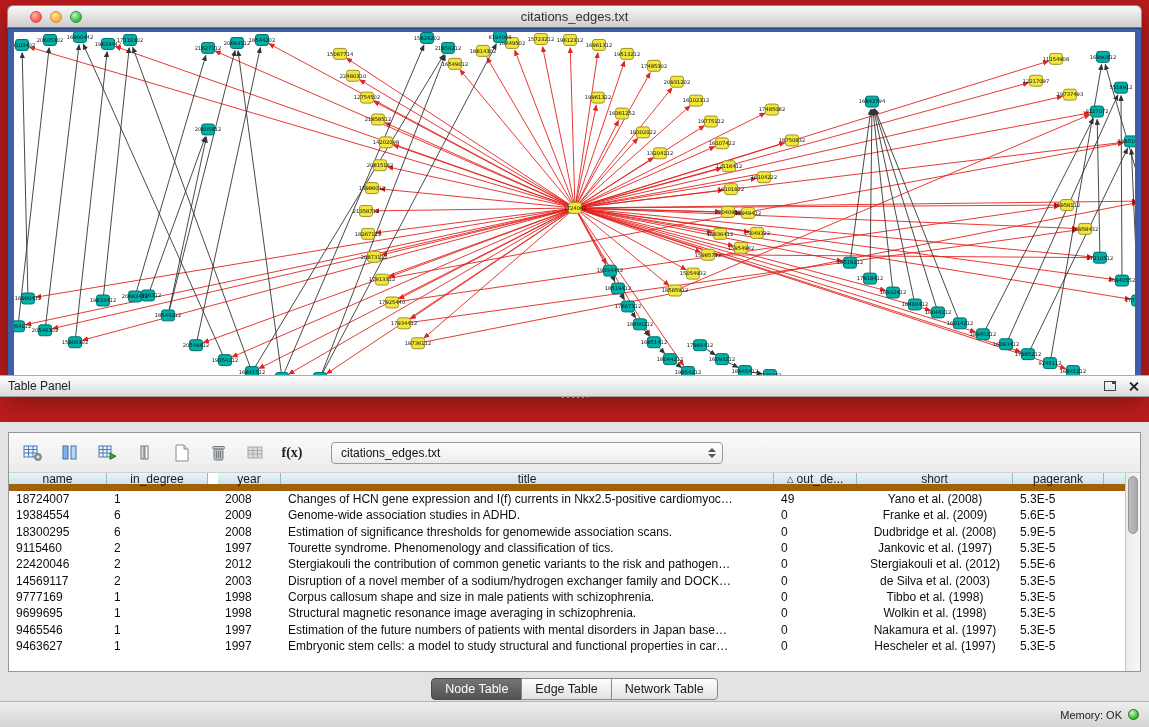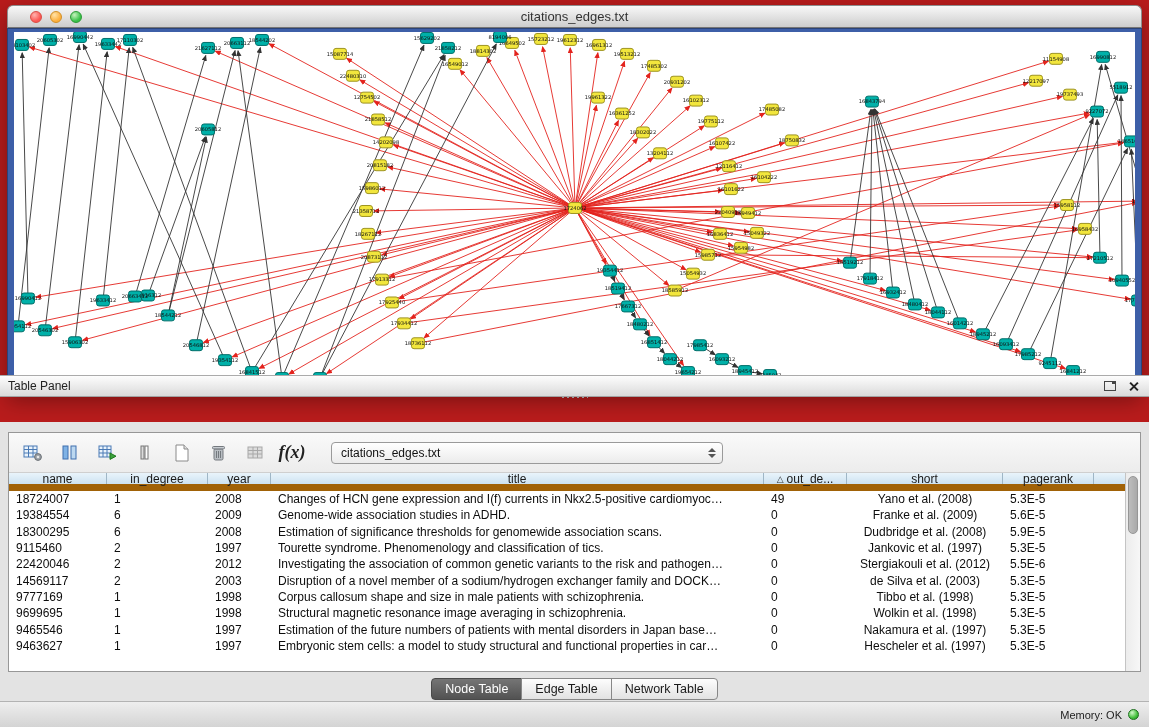--- a/index.html
+++ b/index.html
@@ -49,36 +49,36 @@
   .close-icon::before { transform:rotate(45deg); } .close-icon::after { transform:rotate(-45deg); }
 
   .panel-body { position:absolute; left:0; top:422px; width:1149px; height:279px; background:#e3e3e3; }
   .inner-box { position:absolute; left:8px; top:10px; width:1133px; height:240px;
                background:#fff; border:1px solid #979797; }
   .toolbar { position:absolute; left:0; top:0; right:0; height:40px;
              background:linear-gradient(#fafafa,#ececec); border-bottom:1px solid #cfcfcf;
              display:flex; align-items:center; padding-left:10px; gap:9px; }
   .tbtn { width:28px; height:26px; border:none; background:transparent; display:flex;
           align-items:center; justify-content:center; cursor:default; }
-  .fx { font-family:"Liberation Serif", serif; font-style:italic; font-weight:bold; font-size:18px; color:#222; }
+  .fx { font-family:"Liberation Serif", serif; font-weight:bold; font-size:14px; color:#222; }
   .combo { margin-left:16px; width:392px; height:22px; border:1px solid #9a9a9a; border-radius:4px;
            background:linear-gradient(#ffffff,#ebebeb); display:flex; align-items:center; font-size:12px; }
   .combo-text { flex:1; padding-left:9px; color:#111; }
   .combo-arrows { width:16px; display:flex; flex-direction:column; align-items:center; gap:2px; padding-right:4px; }
   .combo-arrows .up { width:0; height:0; border-left:4px solid transparent; border-right:4px solid transparent;
                       border-bottom:4px solid #555; }
   .combo-arrows .dn { width:0; height:0; border-left:4px solid transparent; border-right:4px solid transparent;
                       border-top:4px solid #555; }
 
   .thead { position:absolute; left:0; top:40px; right:15px; height:18px; display:flex;
            border-bottom:7px solid #a16207; }
   .hcell { background:linear-gradient(#e9f4fb,#cde2f1); border-right:1px solid #9fb6c6;
            display:flex; align-items:center; justify-content:center; font-size:12px; color:#1a1a1a; gap:3px; }
   .sort { font-size:9px; color:#333; }
-  .c0{width:98px;} .c1{width:101px;} .c2{width:63px;} .c3{width:493px;}
+  .c0{width:98px;} .c1{width:101px;} .c2{width:63px;margin-left:10px;} .c3{width:493px;}
   .c4{width:83px;} .c5{width:156px;} .c6{width:91px;} .cfill{flex:1; border-right:none;}
   .tbody { position:absolute; left:0; top:58px; right:15px; bottom:0; background:#fff; overflow:hidden; }
   .trow { display:flex; height:16.3px; align-items:center; }
   .tcell { font-size:12px; color:#0d0d0d; white-space:nowrap; overflow:hidden; padding-left:7px; }
   .tcell.c5 { text-align:center; padding-left:0; }
   .vscroll { position:absolute; right:0; top:40px; bottom:0; width:15px;
              background:linear-gradient(90deg,#ececec,#f7f7f7); border-left:1px solid #c4c4c4; }
   .vthumb { position:absolute; left:2px; top:3px; width:10px; height:58px; border-radius:6px;
             background:linear-gradient(90deg,#bdbdbd,#a9a9a9); border:1px solid #969696; }
 
@@ -803,21 +803,21 @@
             <div class="tcell c2">1997</div>
             <div class="tcell c3">Tourette syndrome. Phenomenology and classification of tics.</div>
             <div class="tcell c4">0</div>
             <div class="tcell c5">Jankovic et al. (1997)</div>
             <div class="tcell c6">5.3E-5</div>
           </div>
           <div class="trow">
             <div class="tcell c0">22420046</div>
             <div class="tcell c1">2</div>
             <div class="tcell c2">2012</div>
-            <div class="tcell c3">Investigating the association of common genetic variants to the risk and pathogen…</div>
+            <div class="tcell c3">Stergiakouli the contribution of common genetic variants to the risk and pathogen…</div>
             <div class="tcell c4">0</div>
             <div class="tcell c5">Stergiakouli et al. (2012)</div>
             <div class="tcell c6">5.5E-6</div>
           </div>
           <div class="trow">
             <div class="tcell c0">14569117</div>
             <div class="tcell c1">2</div>
             <div class="tcell c2">2003</div>
             <div class="tcell c3">Disruption of a novel member of a sodium/hydrogen exchanger family and DOCK…</div>
             <div class="tcell c4">0</div>

